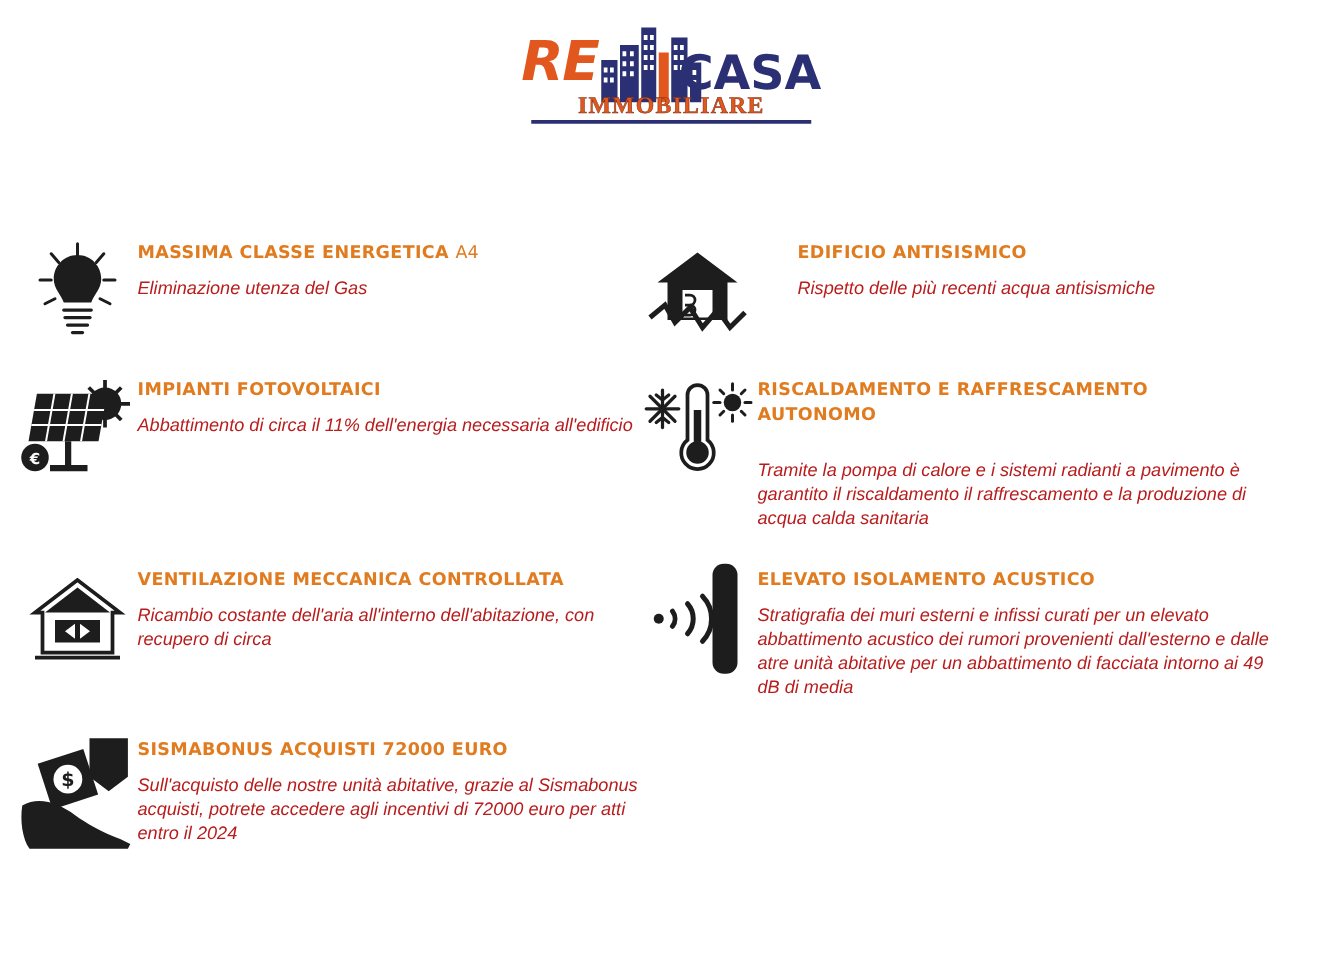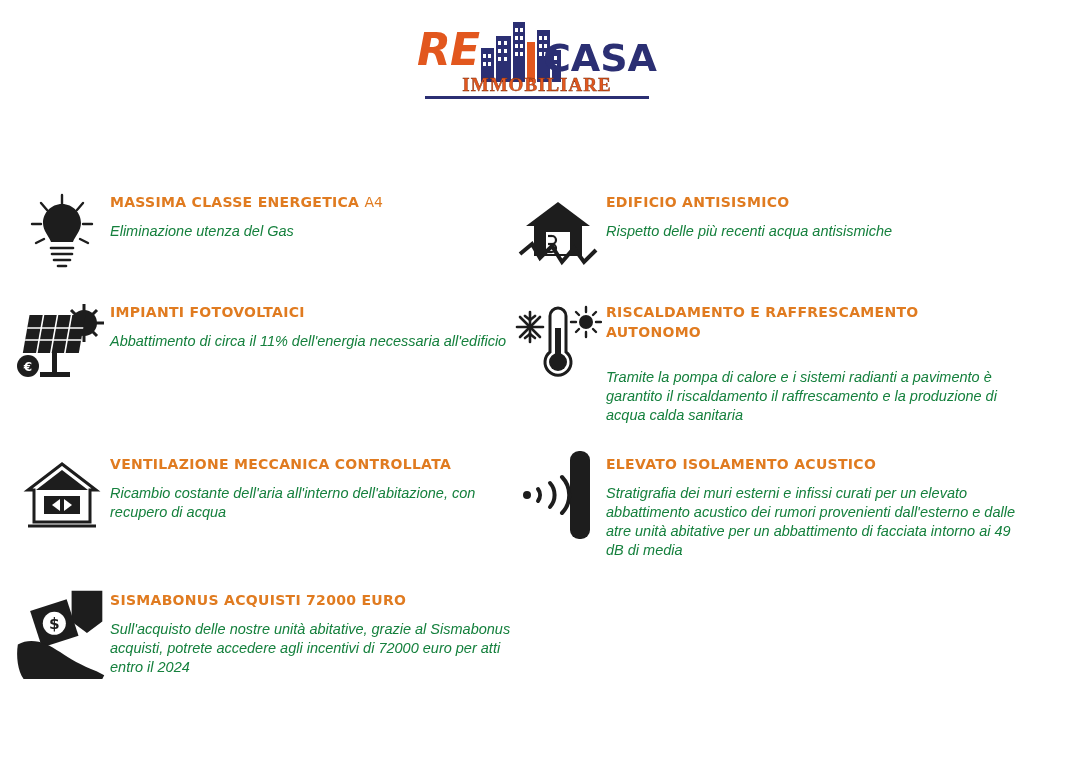--- a/index.html
+++ b/index.html
@@ -122,21 +122,21 @@
   }
   .ftitle .light {
     font-weight: normal;
     letter-spacing: 0;
   }
   .fdesc {
     font-family: "Liberation Sans", sans-serif;
     font-style: italic;
     font-size: 14.5px;
     line-height: 19px;
-    color: #15803d;
+    color: #b91c1c;
     margin: 0;
     max-width: 420px;
   }
   .fdesc.wide { max-width: 410px; }
 </style>
 </head>
 <body>
 
 <div class="logo-wrap">
   <div class="logo">
@@ -265,21 +265,21 @@
             <polygon points="30,45 38,39 38,51"></polygon>
             <polygon points="50,45 42,39 42,51"></polygon>
           </g>
           <line x1="6" y1="66" x2="74" y2="66" stroke="#1d1d1d" stroke-width="3"></line>
         </svg>
       </div>
       <div class="ftext">
         <p class="ftitle">
           <span>VENTILAZIONE MECCANICA CONTROLLATA</span>
         </p>
-        <p class="fdesc">Ricambio costante dell'aria all'interno dell'abitazione, con recupero di acqua</p>
+        <p class="fdesc">Ricambio costante dell'aria all'interno dell'abitazione, con recupero di circa</p>
       </div>
     </div>
 
     <div class="feature" style="top:398px;left:0;">
       <div class="icon-box">
         <svg width="100" height="100" viewBox="0 0 100 100">
           <polygon points="60,8 92,8 92,40 76,52 60,40" fill="#1d1d1d"></polygon>
           <polygon points="22,22 62,22 62,62 22,62" fill="#1d1d1d" transform="rotate(-18 42 42)"></polygon>
           <circle cx="42" cy="42" r="12" fill="#ffffff"></circle>
           <text x="42" y="48" font-size="16" fill="#1d1d1d" text-anchor="middle" font-family="DejaVu Sans, sans-serif" font-weight="bold">$</text>
@@ -291,21 +291,21 @@
           <span>SISMABONUS ACQUISTI  72000 EURO</span>
         </p>
         <p class="fdesc">Sull'acquisto delle nostre unità abitative, grazie al Sismabonus acquisti, potrete accedere agli incentivi di 72000 euro per atti entro il 2024</p>
       </div>
     </div>
 
   </div>
 
   <div class="col col-right">
 
-    <div class="feature" style="top:0px;left:0;">
+    <div class="feature" style="top:0px;left:0;gap:32px;">
       <div class="icon-box">
         <svg width="80" height="74" viewBox="0 0 80 74">
           <path d="M40 6 L8 30 L16 30 L16 60 L64 60 L64 30 L72 30 Z" fill="#1d1d1d"></path>
           <rect x="28" y="36" width="24" height="22" fill="#ffffff"></rect>
           <g stroke="#1d1d1d" stroke-width="2.2" fill="none">
             <path d="M34 40 a4 4 0 0 1 0 8 l0 0 a4 4 0 0 1 0 8"></path>
             <line x1="30" y1="40" x2="34" y2="40"></line>
             <line x1="30" y1="48" x2="34" y2="48"></line>
             <line x1="30" y1="56" x2="34" y2="56"></line>
           </g>

